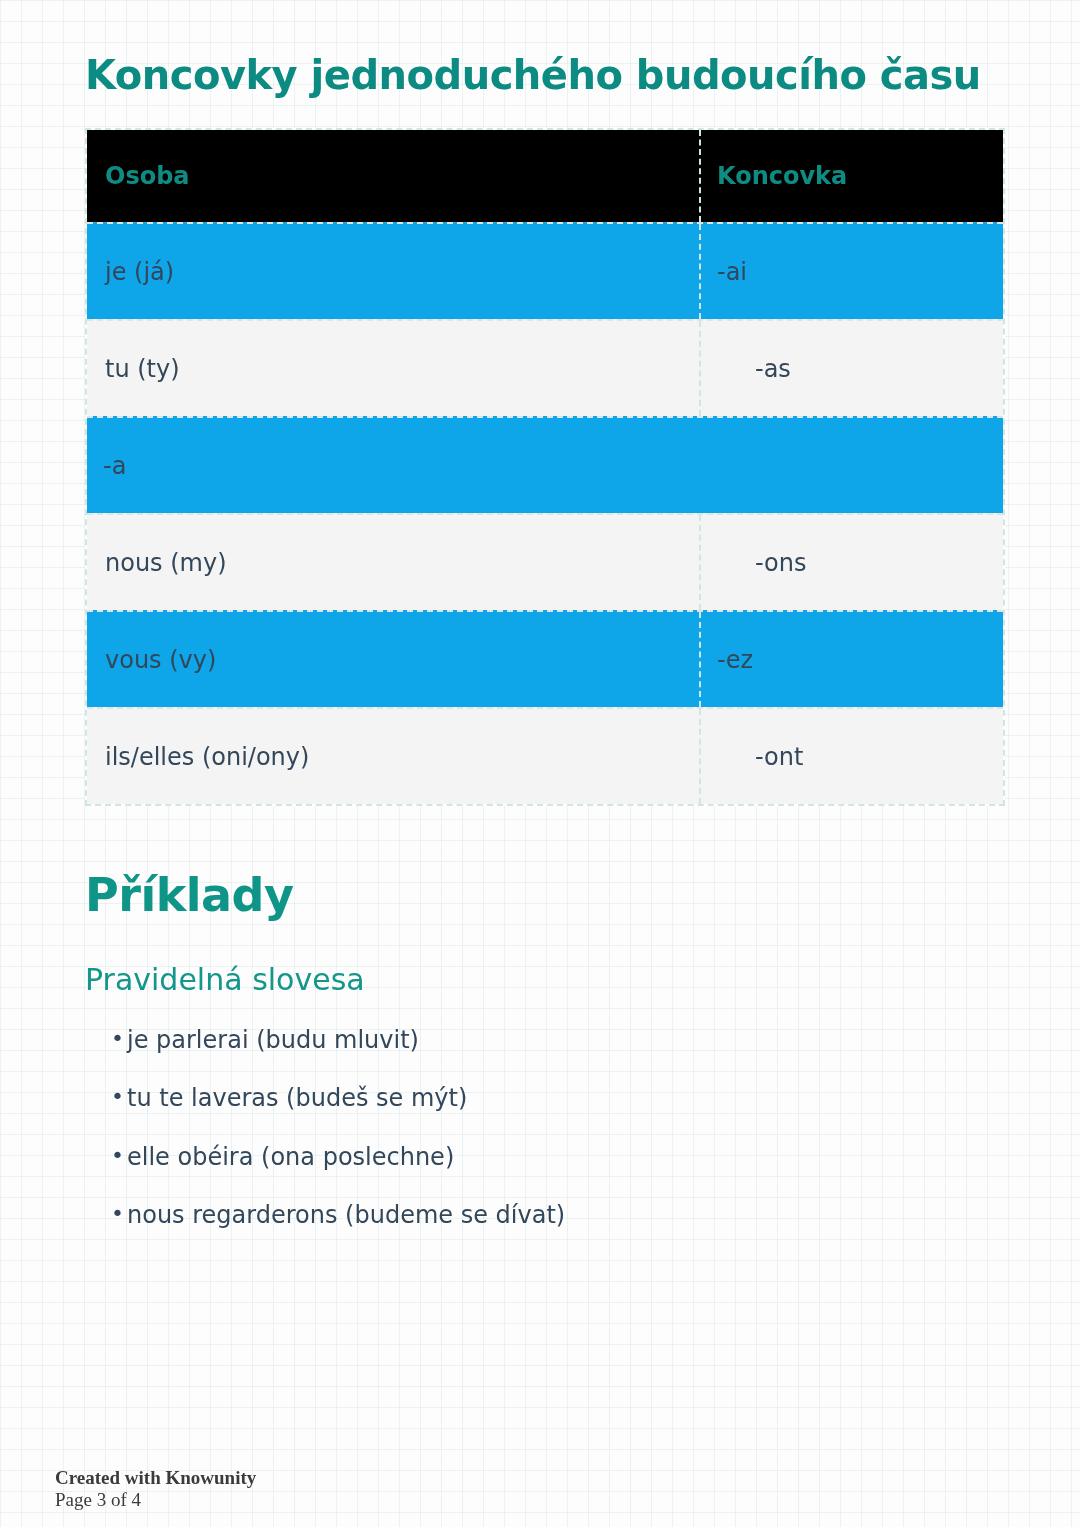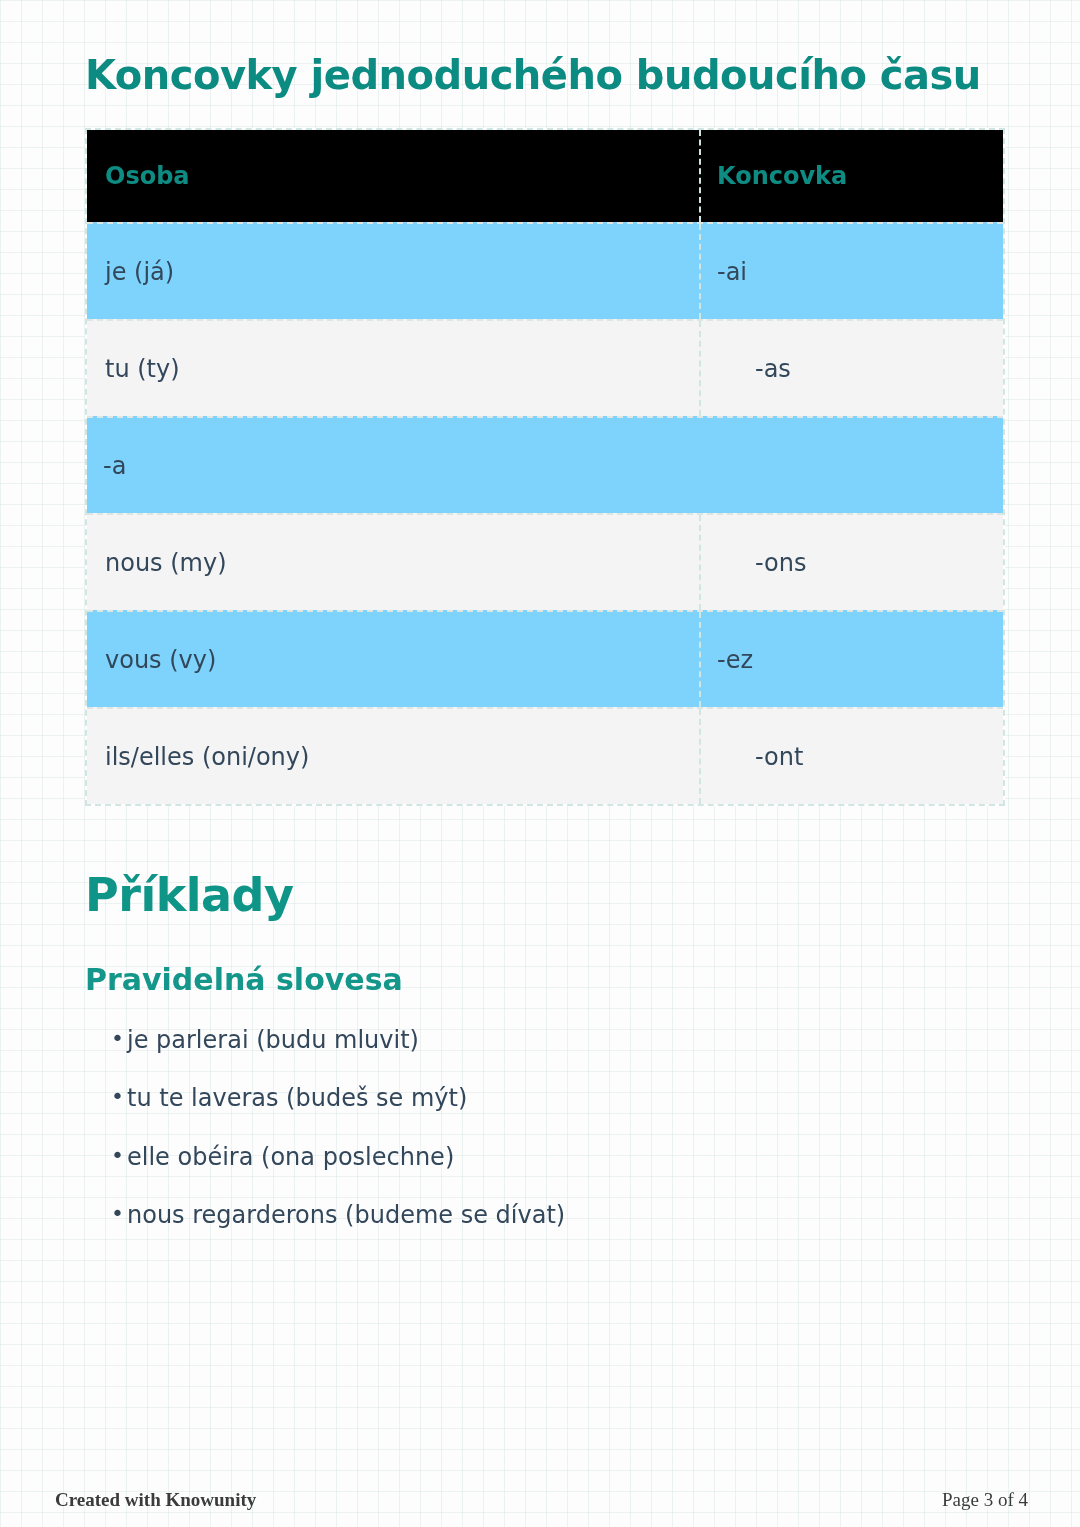--- a/index.html
+++ b/index.html
@@ -39,21 +39,21 @@
     border: 2px dashed #cfe6e3;
     background: #ffffff;
   }
 
   .t-row {
     display: flex;
     align-items: center;
     height: 97px;
     font-size: 24px;
     color: #33475b;
-    background: #7dd3fc;
+    background: #0ea5e9;
     border-top: 2px dashed #dde6e5;
   }
 
   .t-row.alt { background: #f4f4f4; gap: 38px; }
 
   .t-head {
     height: 92px;
     background: #000000;
     color: #0e8c83;
     font-weight: 700;
@@ -81,21 +81,21 @@
     margin-top: 62px;
     font-size: 46px;
     font-weight: 800;
     color: #0f9488;
     letter-spacing: -0.5px;
   }
 
   .sub-heading {
     margin-top: 40px;
     font-size: 30px;
-    font-weight: 700;
+    font-weight: 400;
     color: #14968a;
   }
 
   .bullet-list {
     list-style: none;
     margin-top: 30px;
   }
 
   .bullet-list li {
     position: relative;
@@ -120,20 +120,21 @@
     position: absolute;
     left: 0;
     right: 0;
     bottom: 16px;
     display: flex;
     justify-content: space-between;
     padding: 0 52px 0 55px;
     font-family: "Liberation Serif", "DejaVu Serif", serif;
     font-size: 19px;
     color: #3b3b3b;
+    flex-direction: column;
   }
 
   .footer-left { font-weight: 700; }
   .footer-right { font-weight: 400; }
 </style>
 </head>
 <body>
 
 <div class="page">
   <div class="content">

